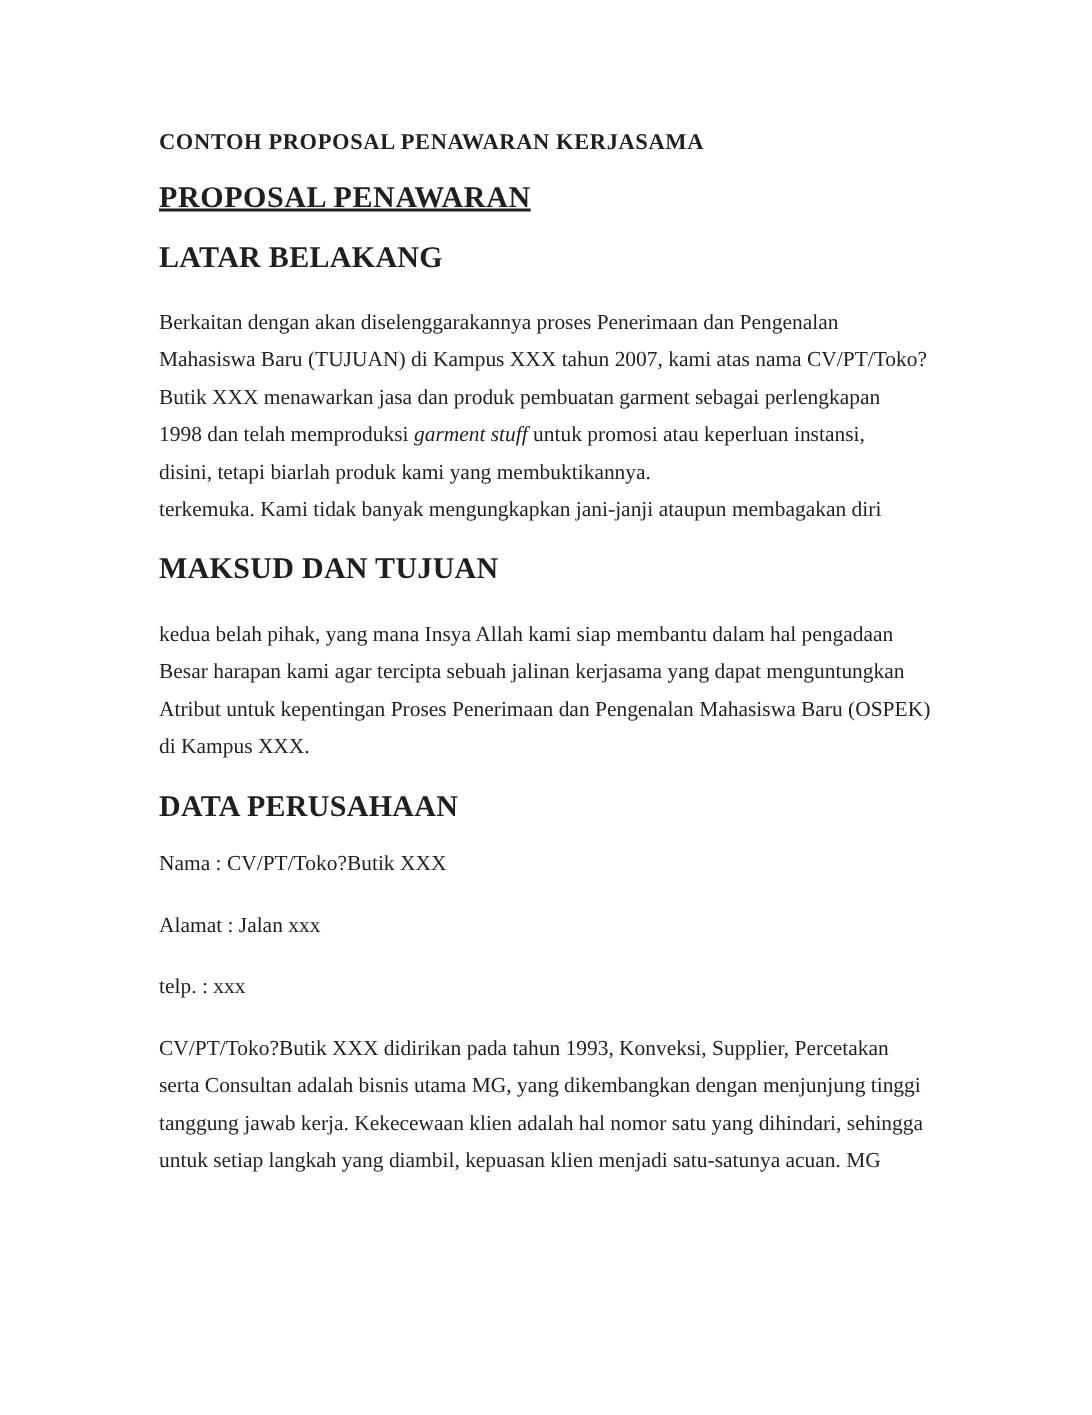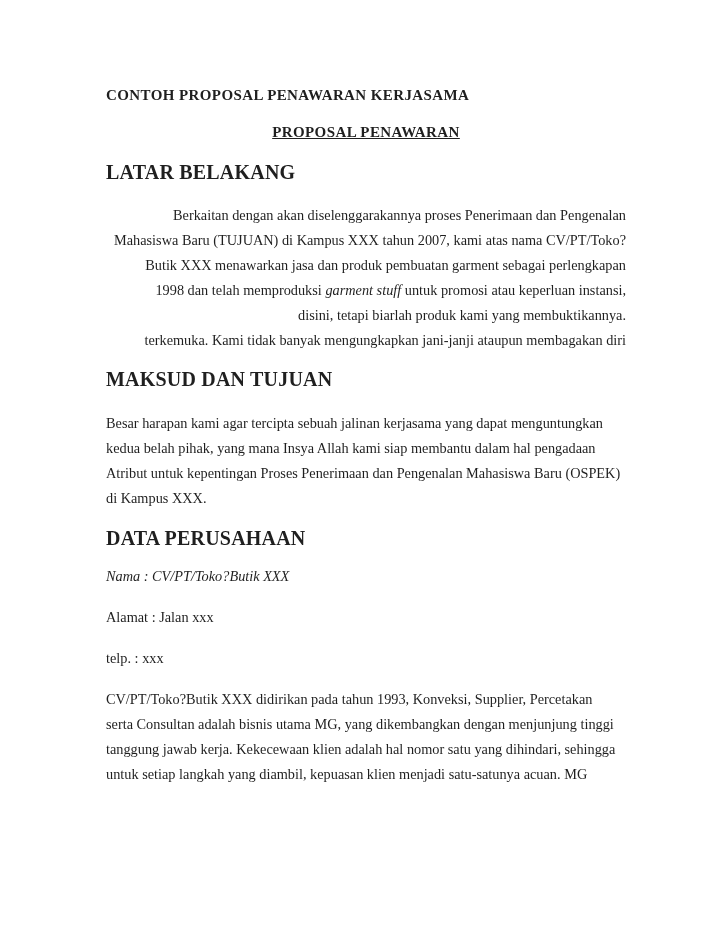--- a/index.html
+++ b/index.html
@@ -28,40 +28,40 @@
     line-height: 25px;
     font-size: 14.3px;
     white-space: nowrap;
   }
   .title {
     font-size: 15px;
     font-weight: bold;
     letter-spacing: 0.4px;
   }
   .subtitle {
-    font-size: 15px;
+    font-size: 20px;
     font-weight: bold;
-    text-align: center;
+    text-align: left;
     letter-spacing: 0.4px;
     margin-top: 12px;
   }
   .subtitle .u {
     text-decoration: underline;
   }
   .heading {
     font-size: 20px;
     font-weight: bold;
     letter-spacing: 0.2px;
   }
   .h1 { margin-top: 15px; }
-  .p1 { margin-top: 18px; text-align: right; }
+  .p1 { margin-top: 18px; }
   .h2 { margin-top: 14px; }
   .p2 { margin-top: 19px; }
   .h3 { margin-top: 15px; }
-  .info1 { margin-top: 13px; font-style: italic; }
+  .info1 { margin-top: 13px; }
   .info2 { margin-top: 16px; }
   .info3 { margin-top: 16px; }
   .p3 { margin-top: 16px; }
 </style>
 </head>
 <body>
 
 <div class="page">
   <div class="doc">
 
@@ -78,22 +78,22 @@
         <div class="line">Mahasiswa Baru (TUJUAN) di Kampus XXX tahun 2007, kami atas nama CV/PT/Toko?</div>
         <div class="line">Butik XXX menawarkan jasa dan produk pembuatan garment sebagai perlengkapan</div>
         <div class="line">1998 dan telah memproduksi <i>garment stuff</i> untuk promosi atau keperluan instansi,</div>
         <div class="line">disini, tetapi biarlah produk kami yang membuktikannya.</div>
         <div class="line">terkemuka. Kami tidak banyak mengungkapkan jani-janji ataupun membagakan diri</div>
       </div>
 
     <div class="line heading h2">MAKSUD DAN TUJUAN</div>
 
     <div class="para p2">
+        <div class="line">kedua belah pihak, yang mana Insya Allah kami siap membantu dalam hal pengadaan</div>
         <div class="line">Besar harapan kami agar tercipta sebuah jalinan kerjasama yang dapat menguntungkan</div>
-        <div class="line">kedua belah pihak, yang mana Insya Allah kami siap membantu dalam hal pengadaan</div>
         <div class="line">Atribut untuk kepentingan Proses Penerimaan dan Pengenalan Mahasiswa Baru (OSPEK)</div>
         <div class="line">di Kampus XXX.</div>
       </div>
 
     <div class="line heading h3">DATA PERUSAHAAN</div>
 
     <div class="line info1">Nama : CV/PT/Toko?Butik XXX</div>
 
     <div class="line info2">Alamat : Jalan xxx</div>
 

